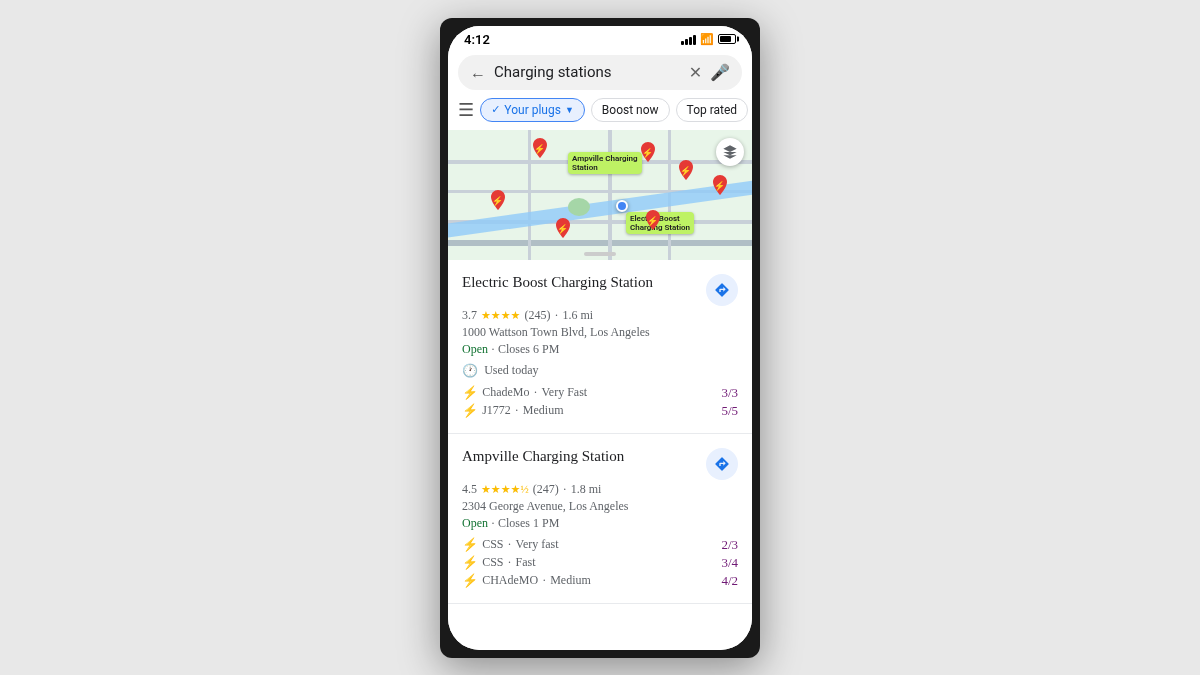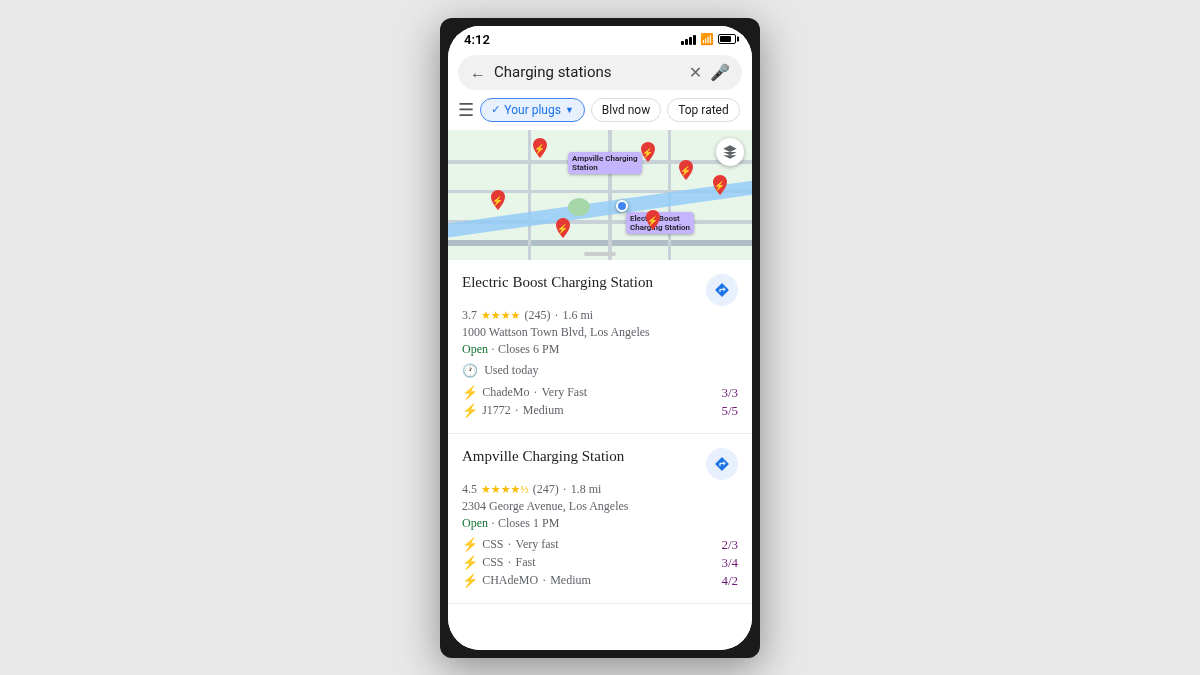--- a/index.html
+++ b/index.html
@@ -180,21 +180,21 @@
     }
     .map-pin {
       position: absolute;
       width: 20px;
       height: 24px;
       cursor: pointer;
     }
     .map-pin svg { width: 20px; height: 24px; }
     .map-label {
       position: absolute;
-      background: #c4b5fd;
+      background: #bef264;
       border-radius: 4px;
       padding: 2px 4px;
       font-size: 8px;
       font-weight: 600;
       color: #202124;
       box-shadow: 0 1px 3px rgba(0,0,0,0.3);
       white-space: nowrap;
     }
     .map-user-dot {
       position: absolute;
@@ -343,21 +343,21 @@
     </div>
 
     <div class="filter-bar">
       <span class="filter-adjust">☰</span>
       <div class="filter-chip active">
         <span class="check">✓</span>
         <span>Your plugs</span>
         <span style="font-size:9px;">▼</span>
       </div>
       <div class="filter-chip">
-        <span>Blvd now</span>
+        <span>Boost now</span>
       </div>
       <div class="filter-chip">
         <span>Top rated</span>
       </div>
     </div>
 
     <div class="map-container">
       <div class="map-bg">
 
         <div class="map-road h" style="top:30px; background:#c8d0d8; height:4px;"></div>

